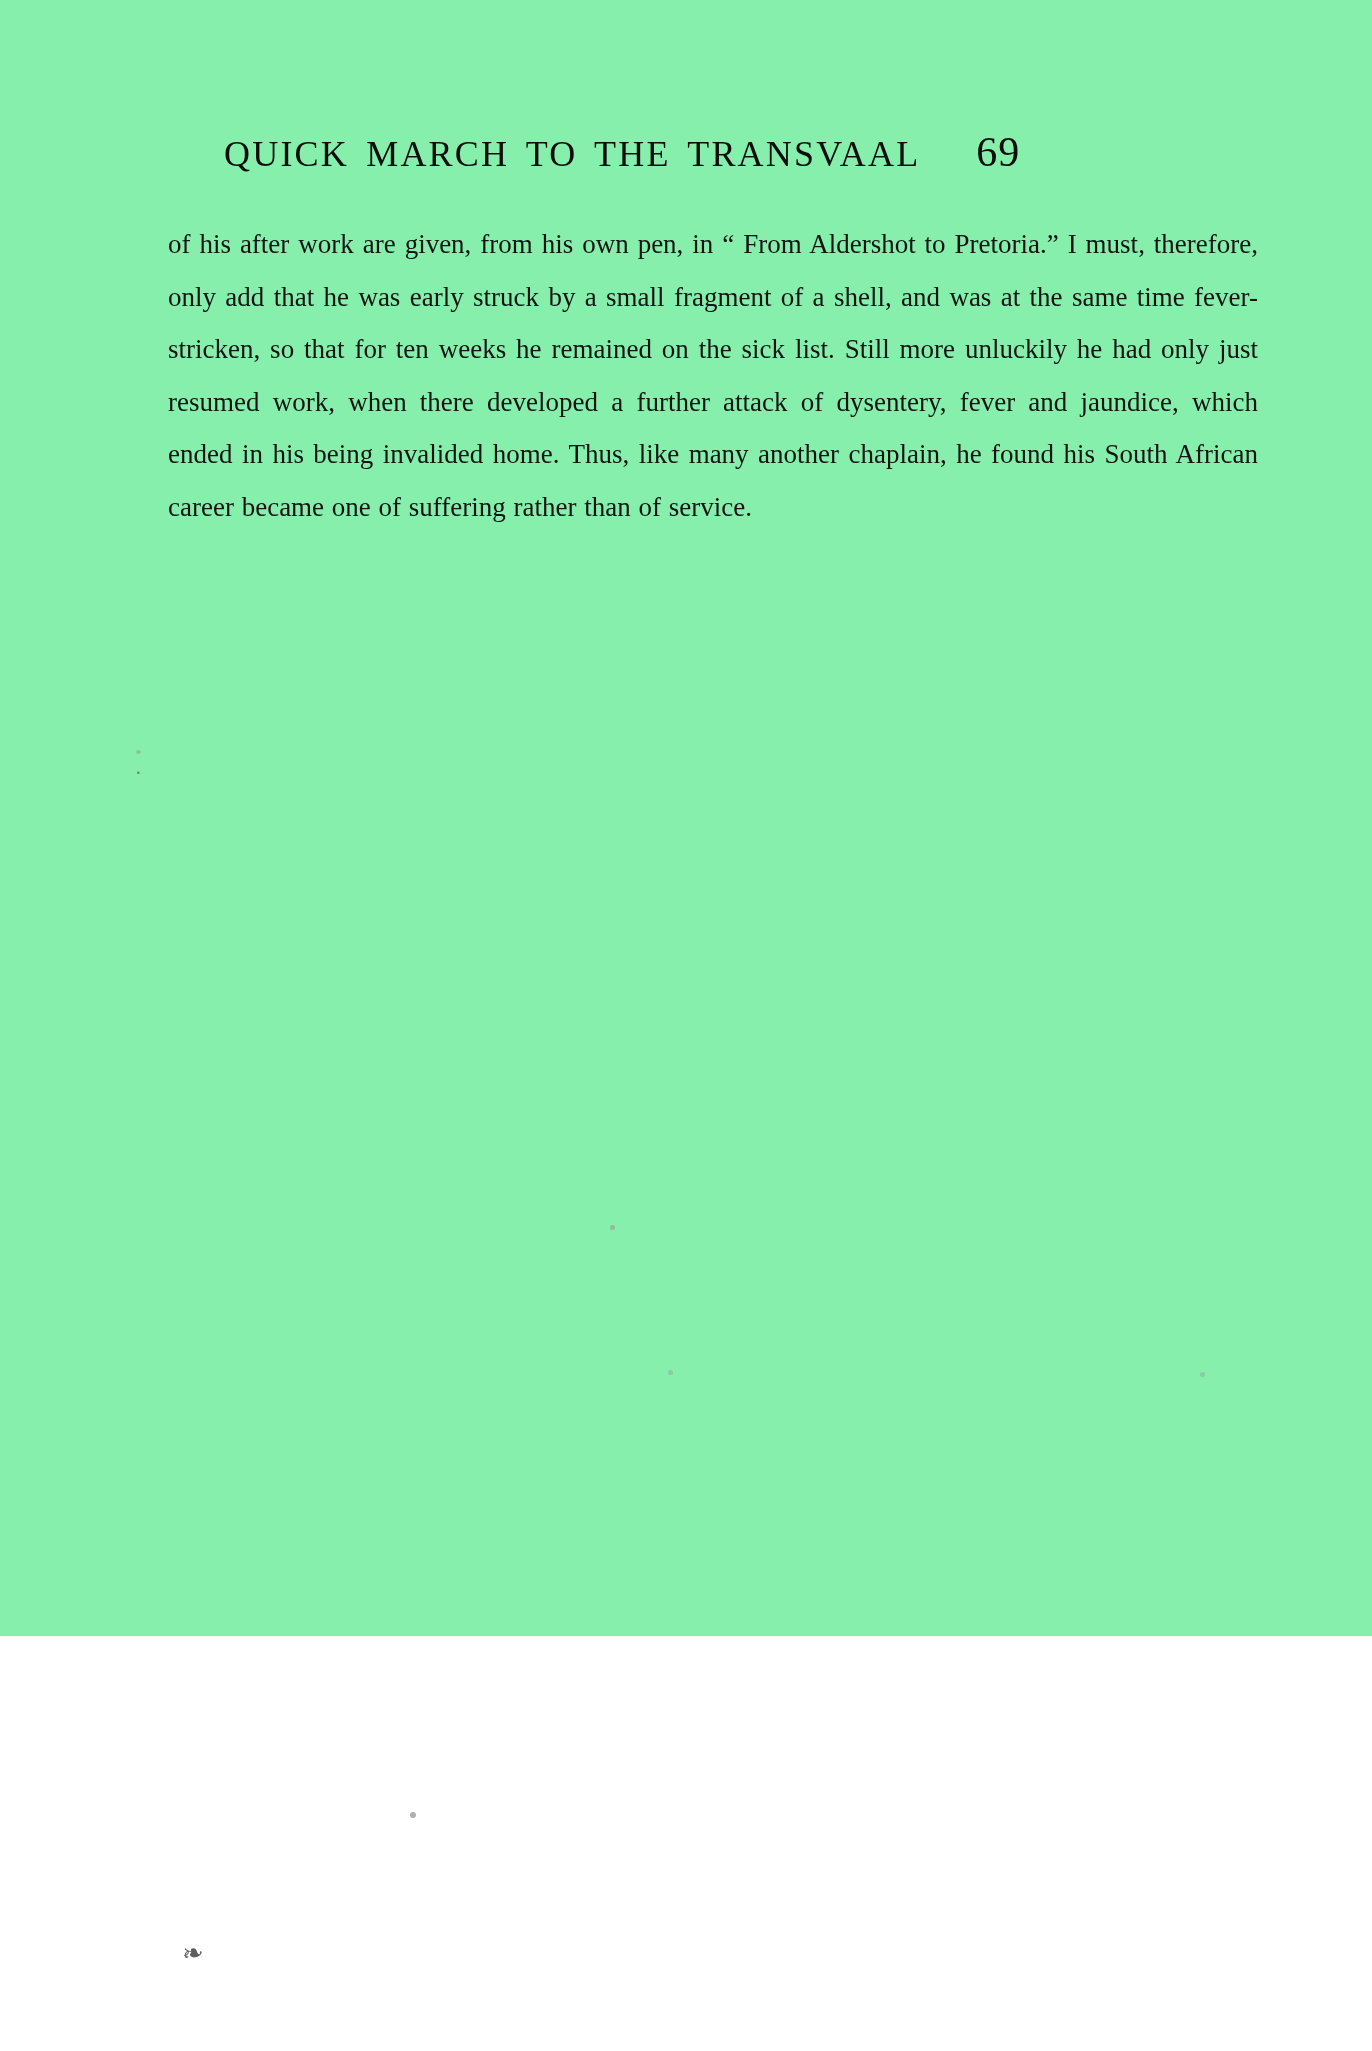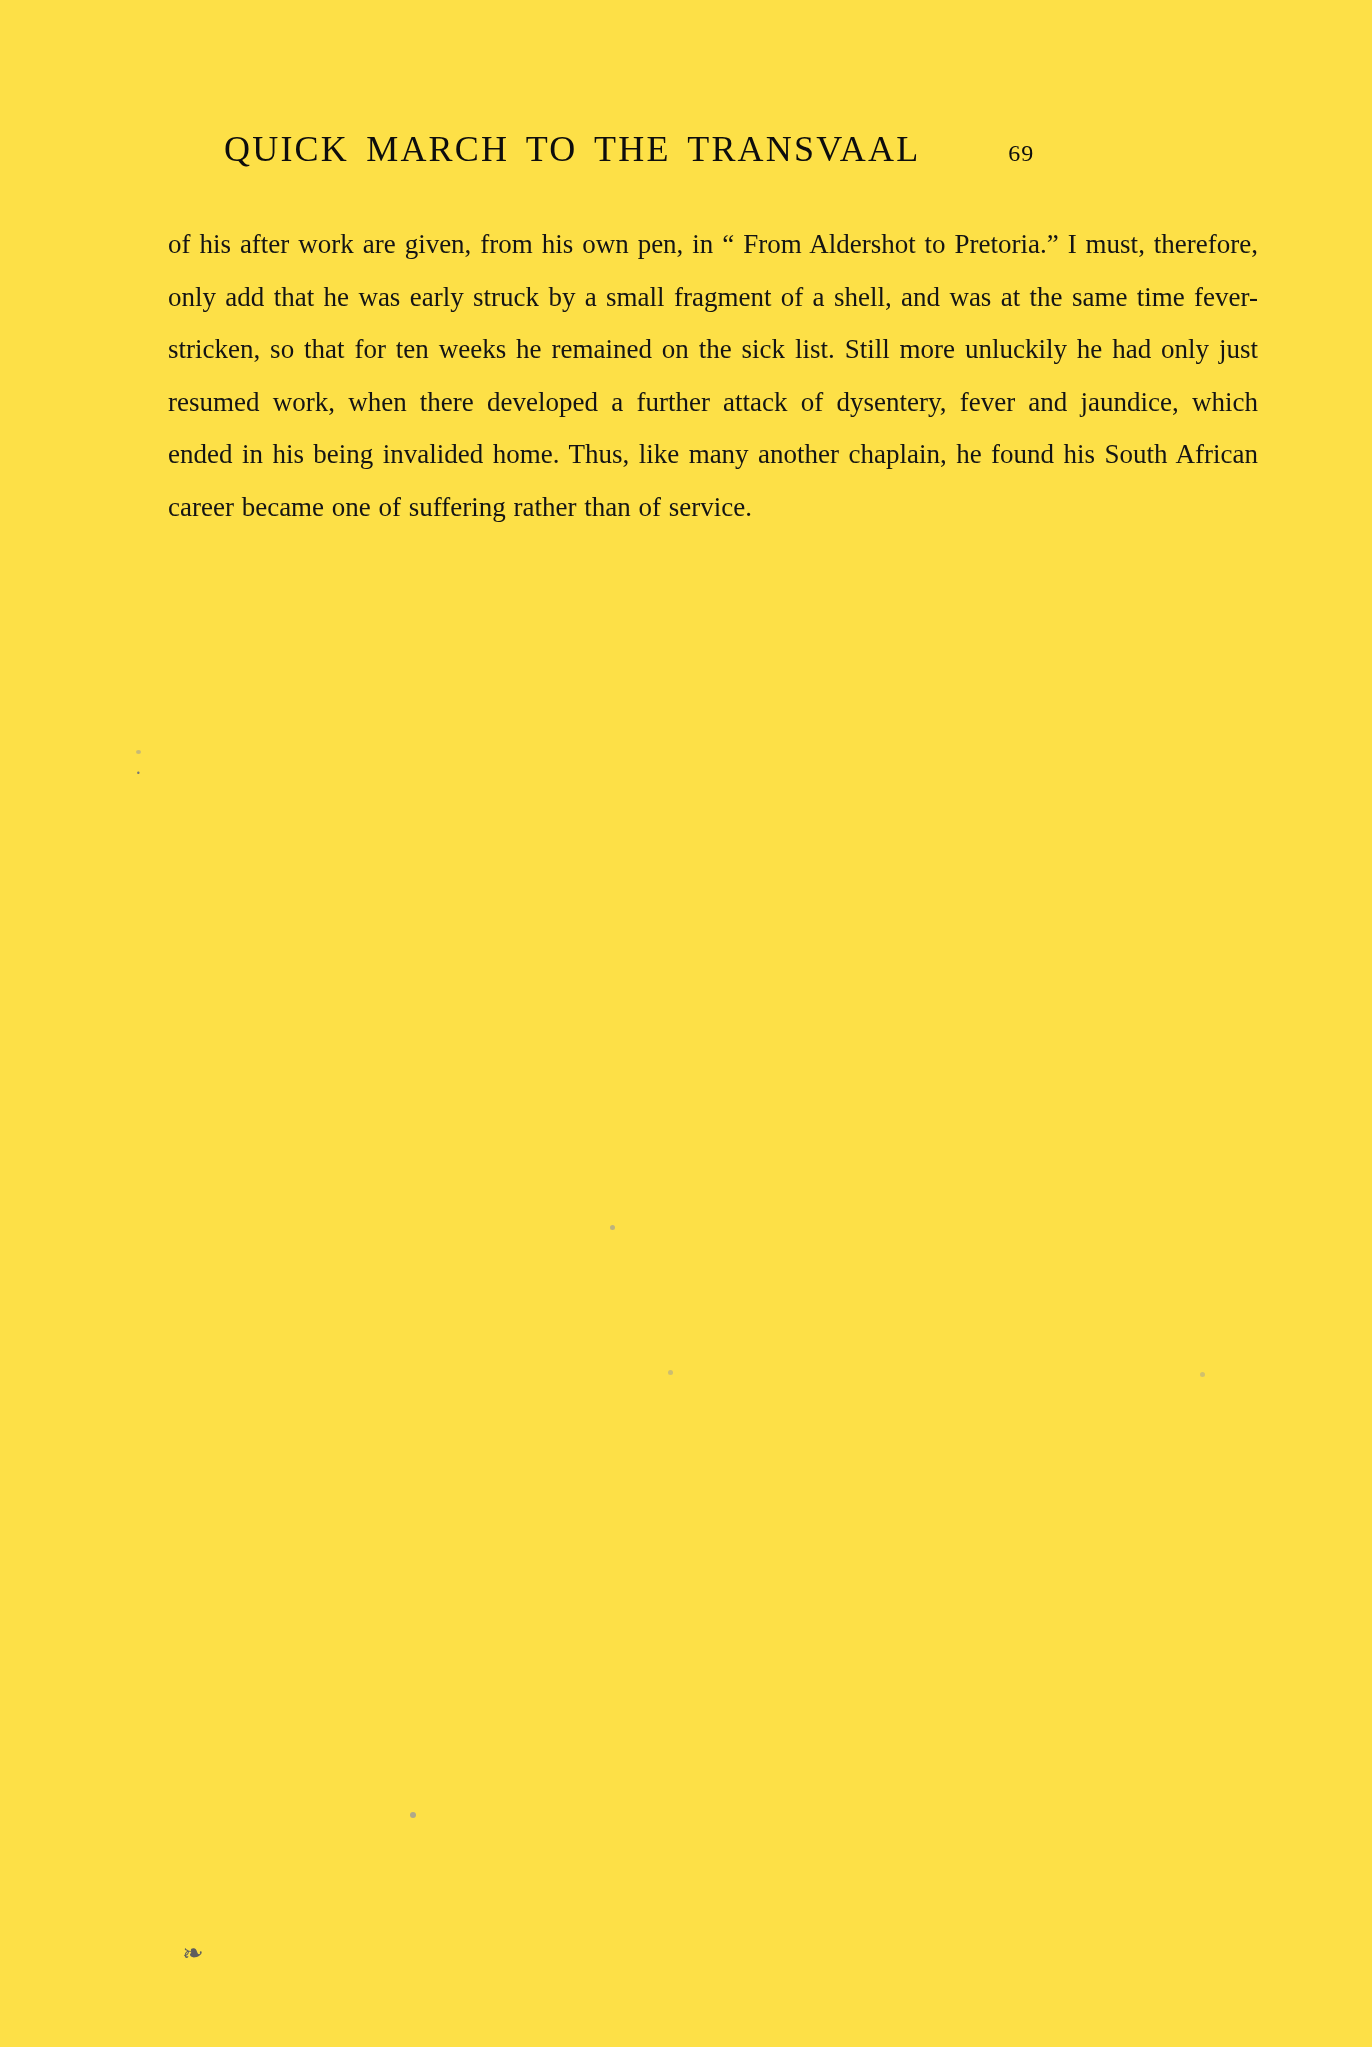--- a/index.html
+++ b/index.html
@@ -13,43 +13,43 @@
     position: relative;
     font-family: "Liberation Serif", serif;
     color: #111111;
     overflow: hidden;
   }
   .page {
     position: absolute;
     top: 0;
     left: 0;
     width: 1372px;
-    height: 2047px;
-    background: #fde047;
+    height: 1636px;
+    background: #86efac;
   }
   .running-head {
     position: absolute;
     top: 128px;
     left: 224px;
     width: 1040px;
     display: flex;
     align-items: baseline;
     justify-content: flex-start;
   }
   .running-head .title {
     font-size: 36px;
     letter-spacing: 2.2px;
     word-spacing: 6px;
     white-space: nowrap;
     font-family: "Liberation Serif", serif;
     color: #0d0d0d;
   }
   .running-head .folio {
-    font-size: 24px;
-    margin-left: 88px;
+    font-size: 42px;
+    margin-left: 56px;
     color: #0d0d0d;
     letter-spacing: 1px;
   }
   .body-text {
     position: absolute;
     top: 218px;
     left: 168px;
     width: 1090px;
     font-size: 27px;
     line-height: 52.5px;

